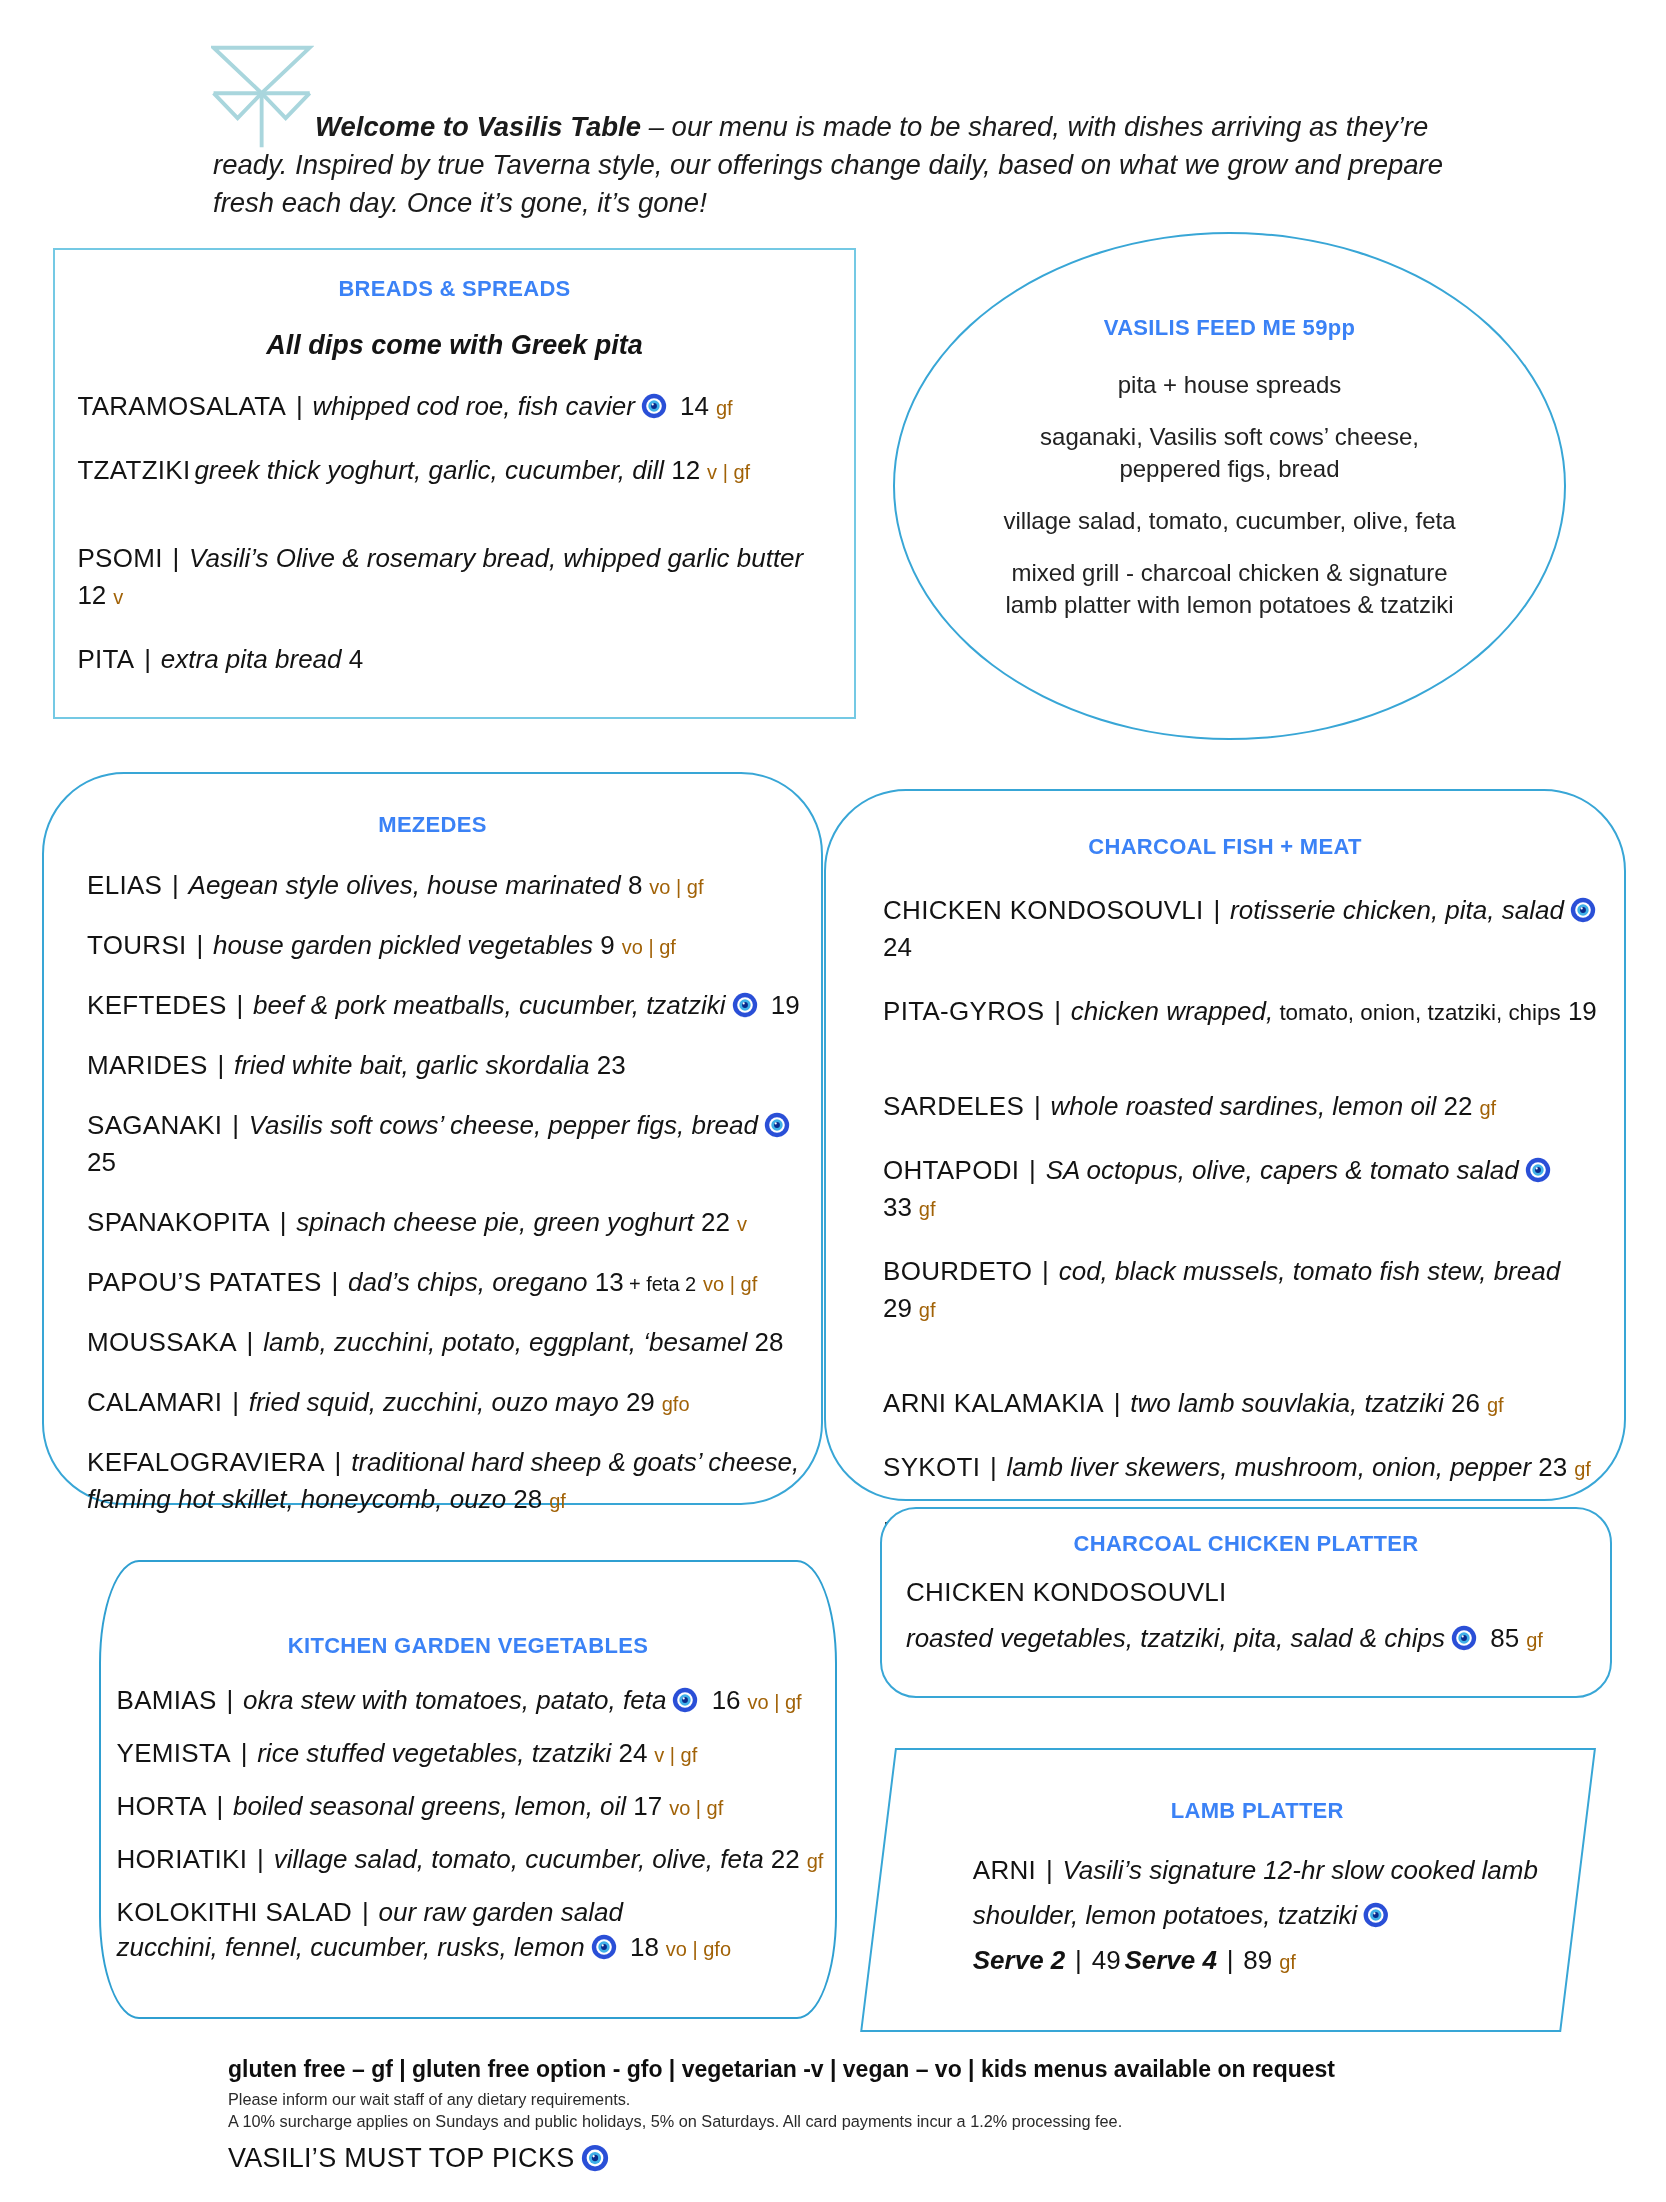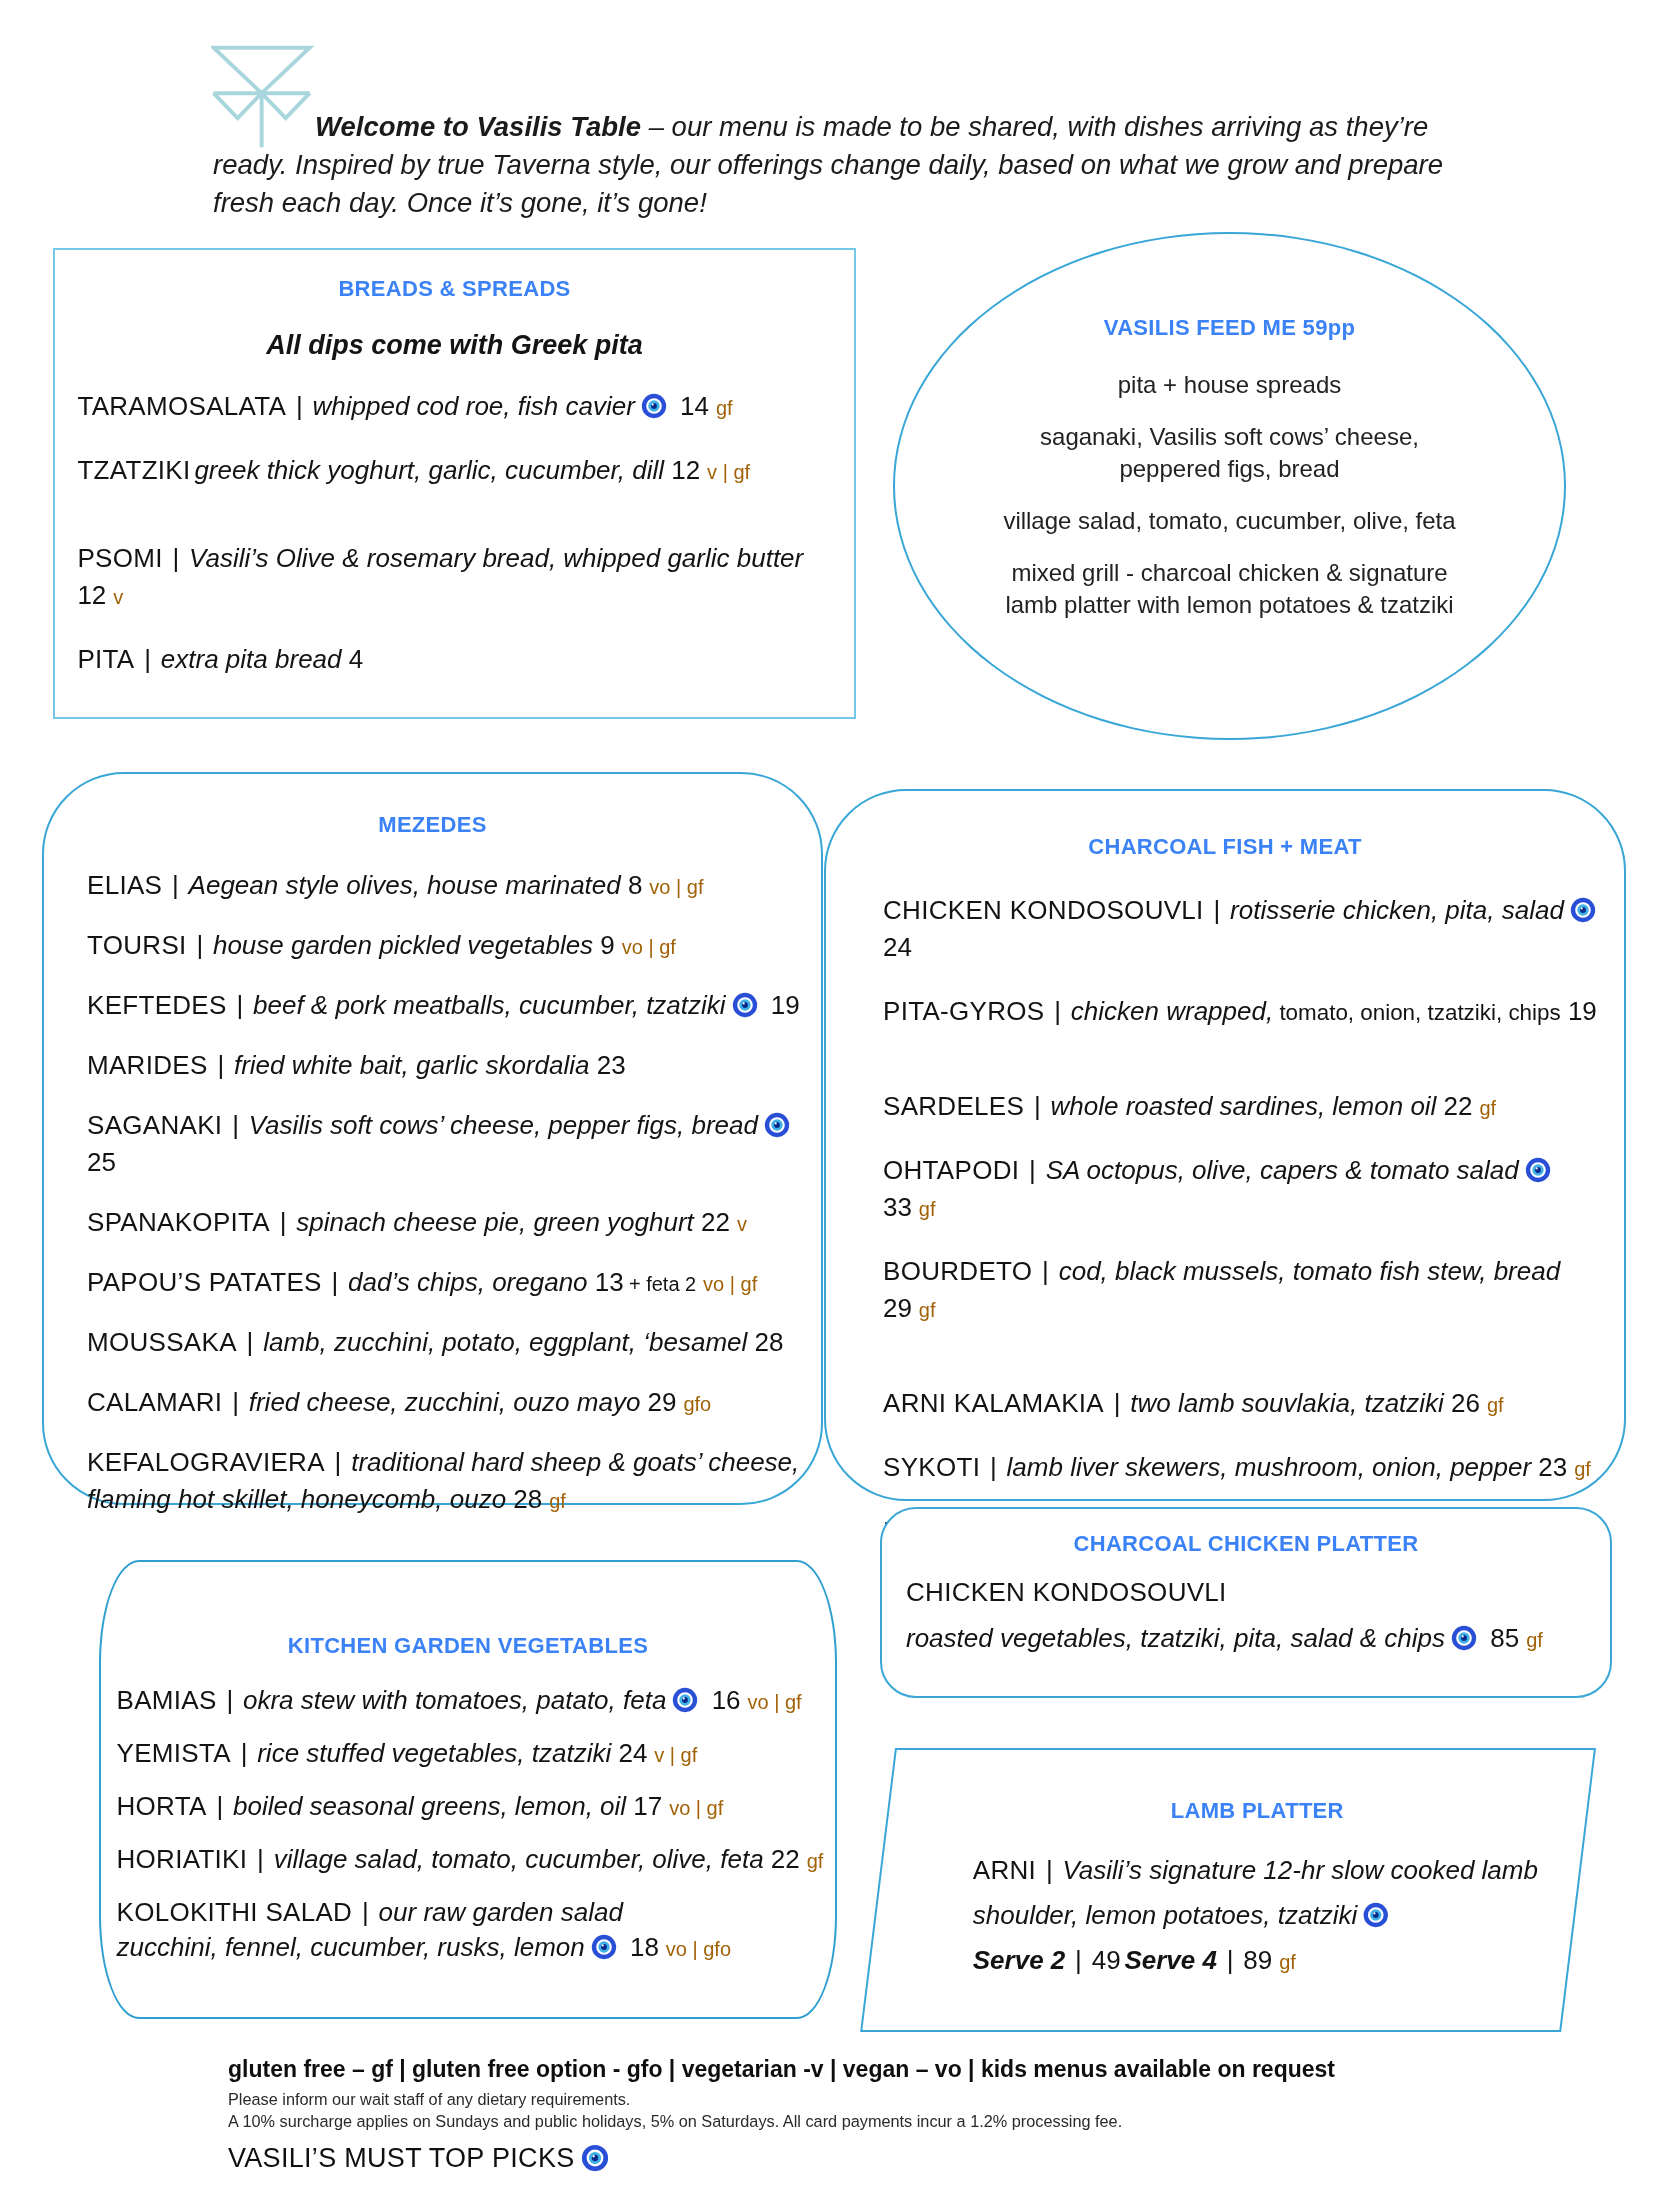--- a/index.html
+++ b/index.html
@@ -175,21 +175,21 @@
         <div class="menu-item">
           <div class="item-line"><span class="tk-name">SPANAKOPITA</span><span class="tk-sep"> | </span><span class="tk-desc">spinach cheese pie, green yoghurt</span><span class="tk-price"> 22</span><span class="tk-tags">v</span></div>
         </div>
         <div class="menu-item">
           <div class="item-line"><span class="tk-name">PAPOU’S PATATES</span><span class="tk-sep"> | </span><span class="tk-desc">dad’s chips, oregano</span><span class="tk-price"> 13</span><span class="tk-small">+ feta 2</span><span class="tk-tags">vo | gf</span></div>
         </div>
         <div class="menu-item">
           <div class="item-line"><span class="tk-name">MOUSSAKA</span><span class="tk-sep"> | </span><span class="tk-desc">lamb, zucchini, potato, eggplant, ‘besamel</span><span class="tk-price"> 28</span></div>
         </div>
         <div class="menu-item">
-          <div class="item-line"><span class="tk-name">CALAMARI</span><span class="tk-sep"> | </span><span class="tk-desc">fried cheese, zucchini, ouzo mayo</span><span class="tk-price"> 29</span><span class="tk-tags">gfo</span></div>
+          <div class="item-line"><span class="tk-name">CALAMARI</span><span class="tk-sep"> | </span><span class="tk-desc">fried squid, zucchini, ouzo mayo</span><span class="tk-price"> 29</span><span class="tk-tags">gfo</span></div>
         </div>
         <div class="menu-item">
           <div class="item-line"><span class="tk-name">KEFALOGRAVIERA</span><span class="tk-sep"> | </span><span class="tk-desc">traditional hard sheep &amp; goats’ cheese,</span></div>
           <div class="item-line"><span class="tk-desc">flaming hot skillet, honeycomb, ouzo</span><span class="tk-price"> 28</span><span class="tk-tags">gf</span></div>
         </div>
       </div>
   </div>
 
   <div class="box" id="charcoal">
     <div class="section-title">CHARCOAL FISH + MEAT</div>

